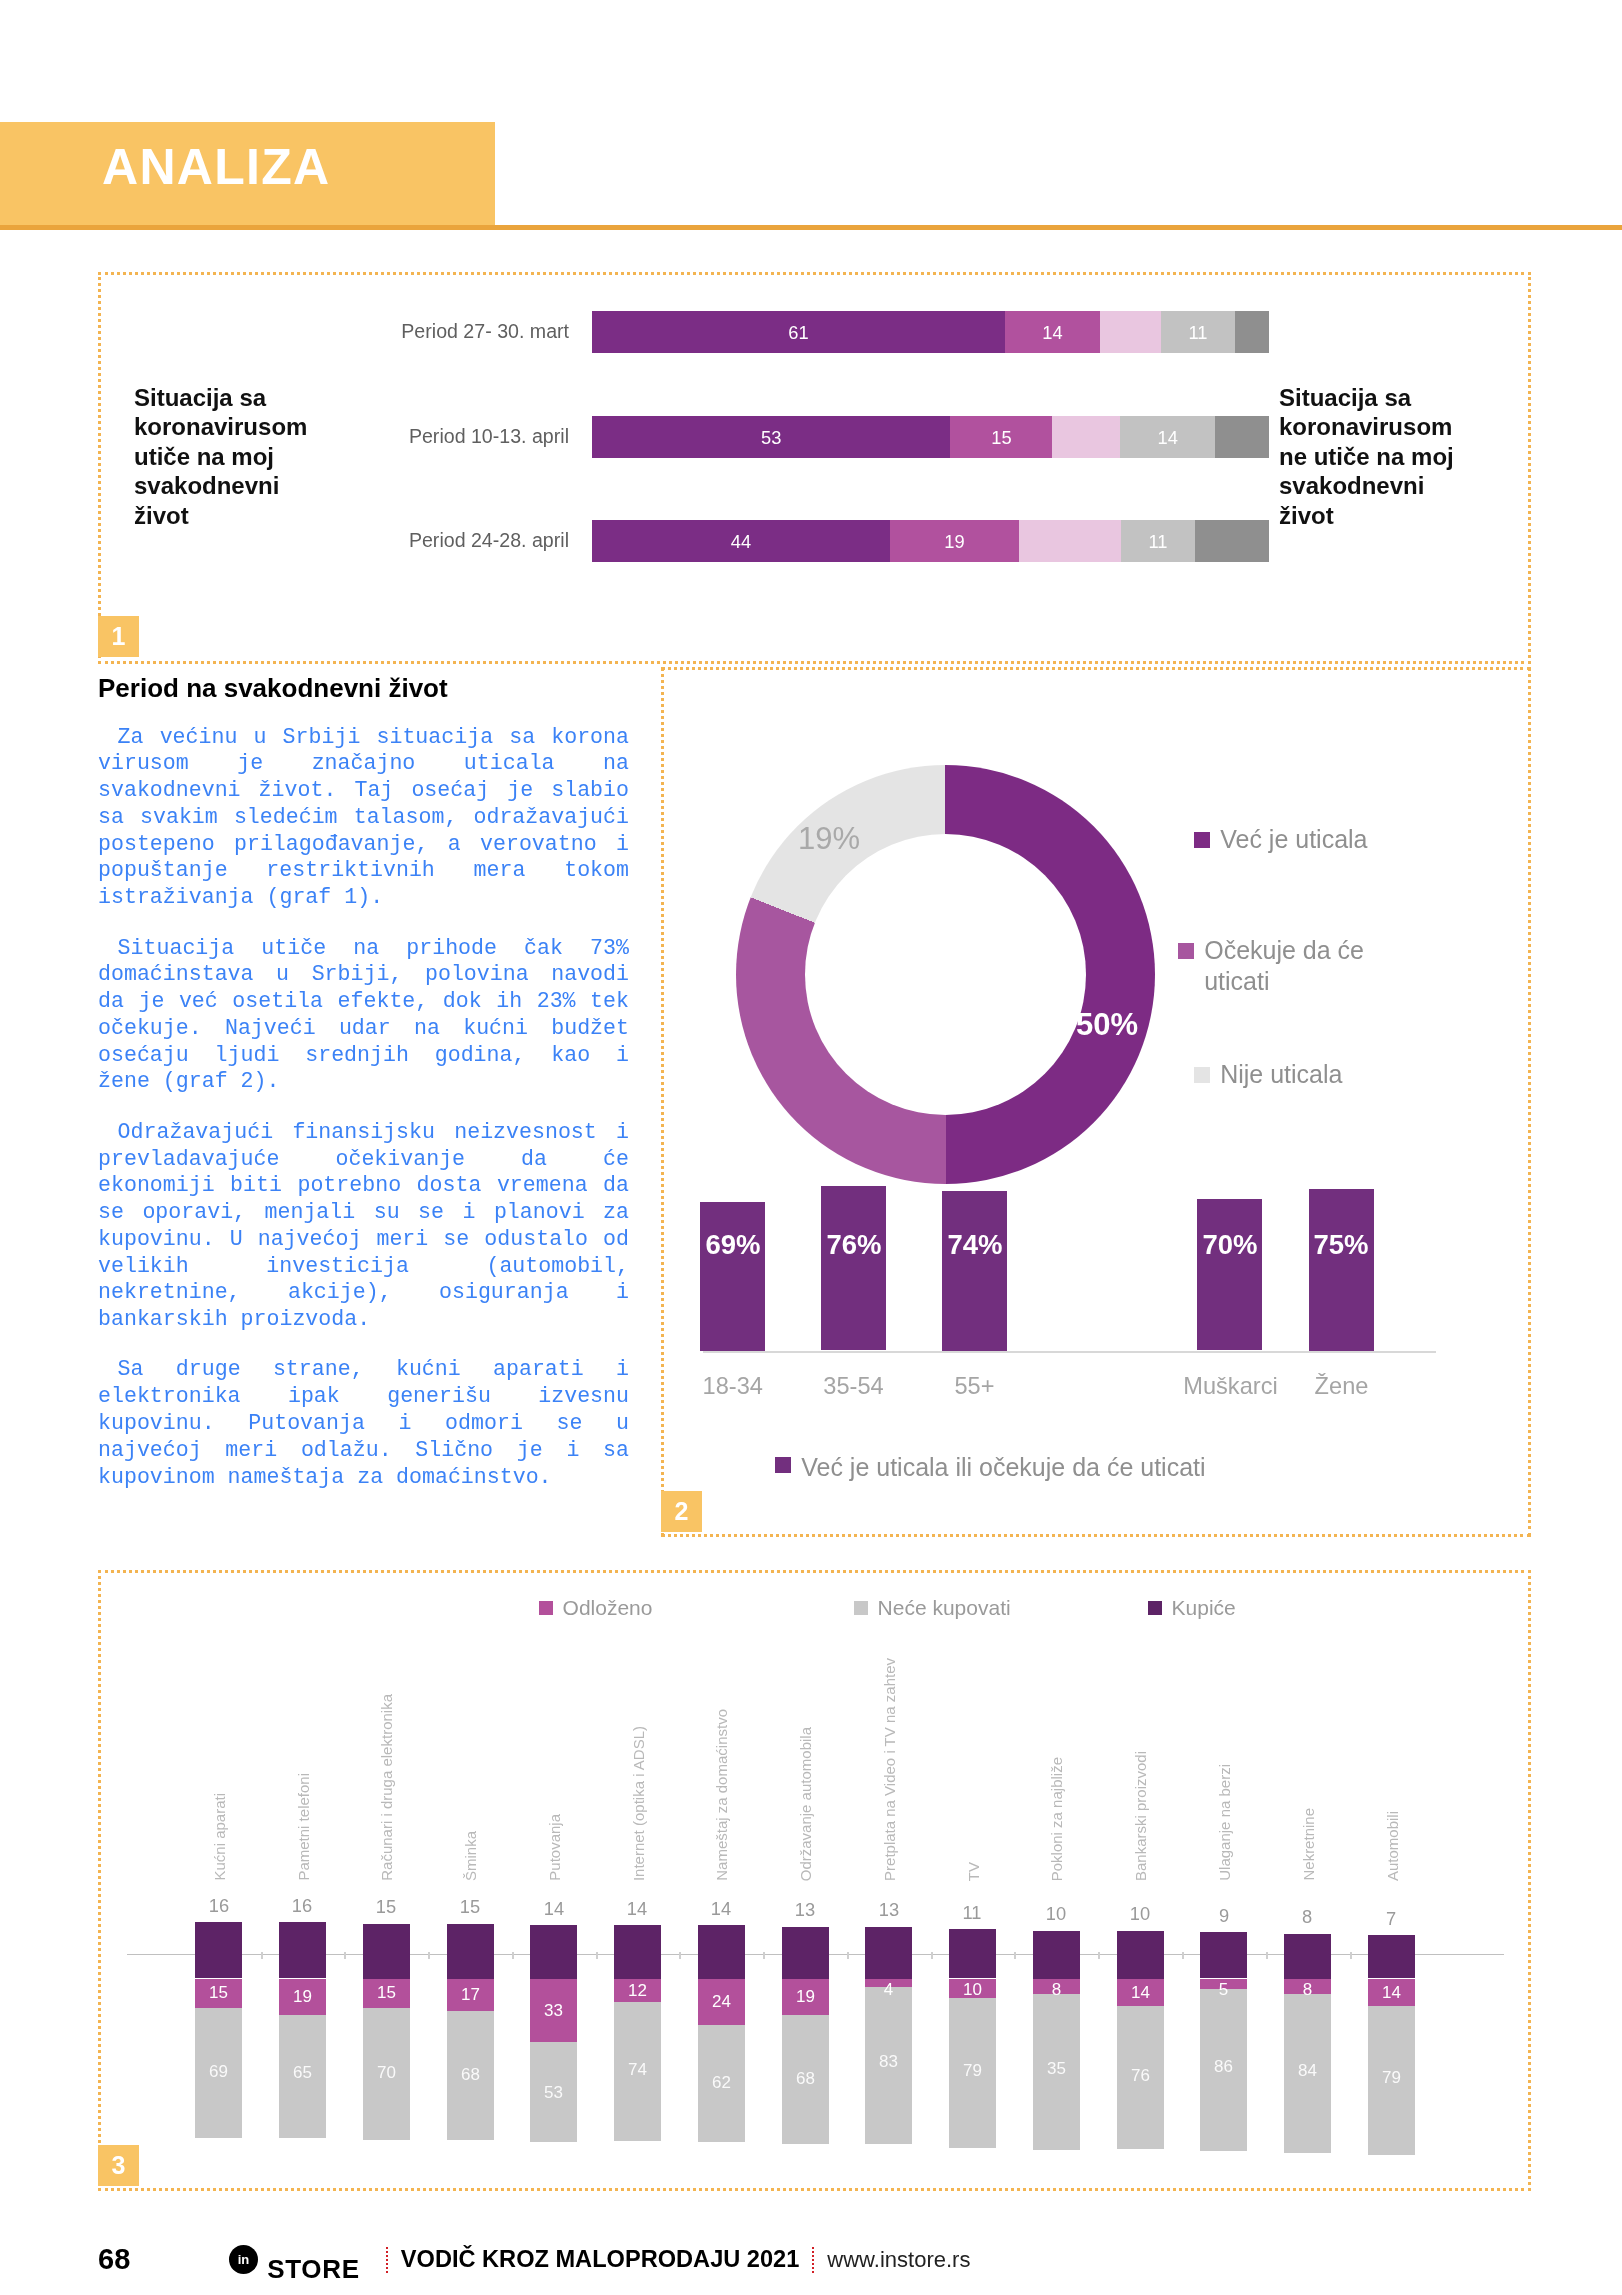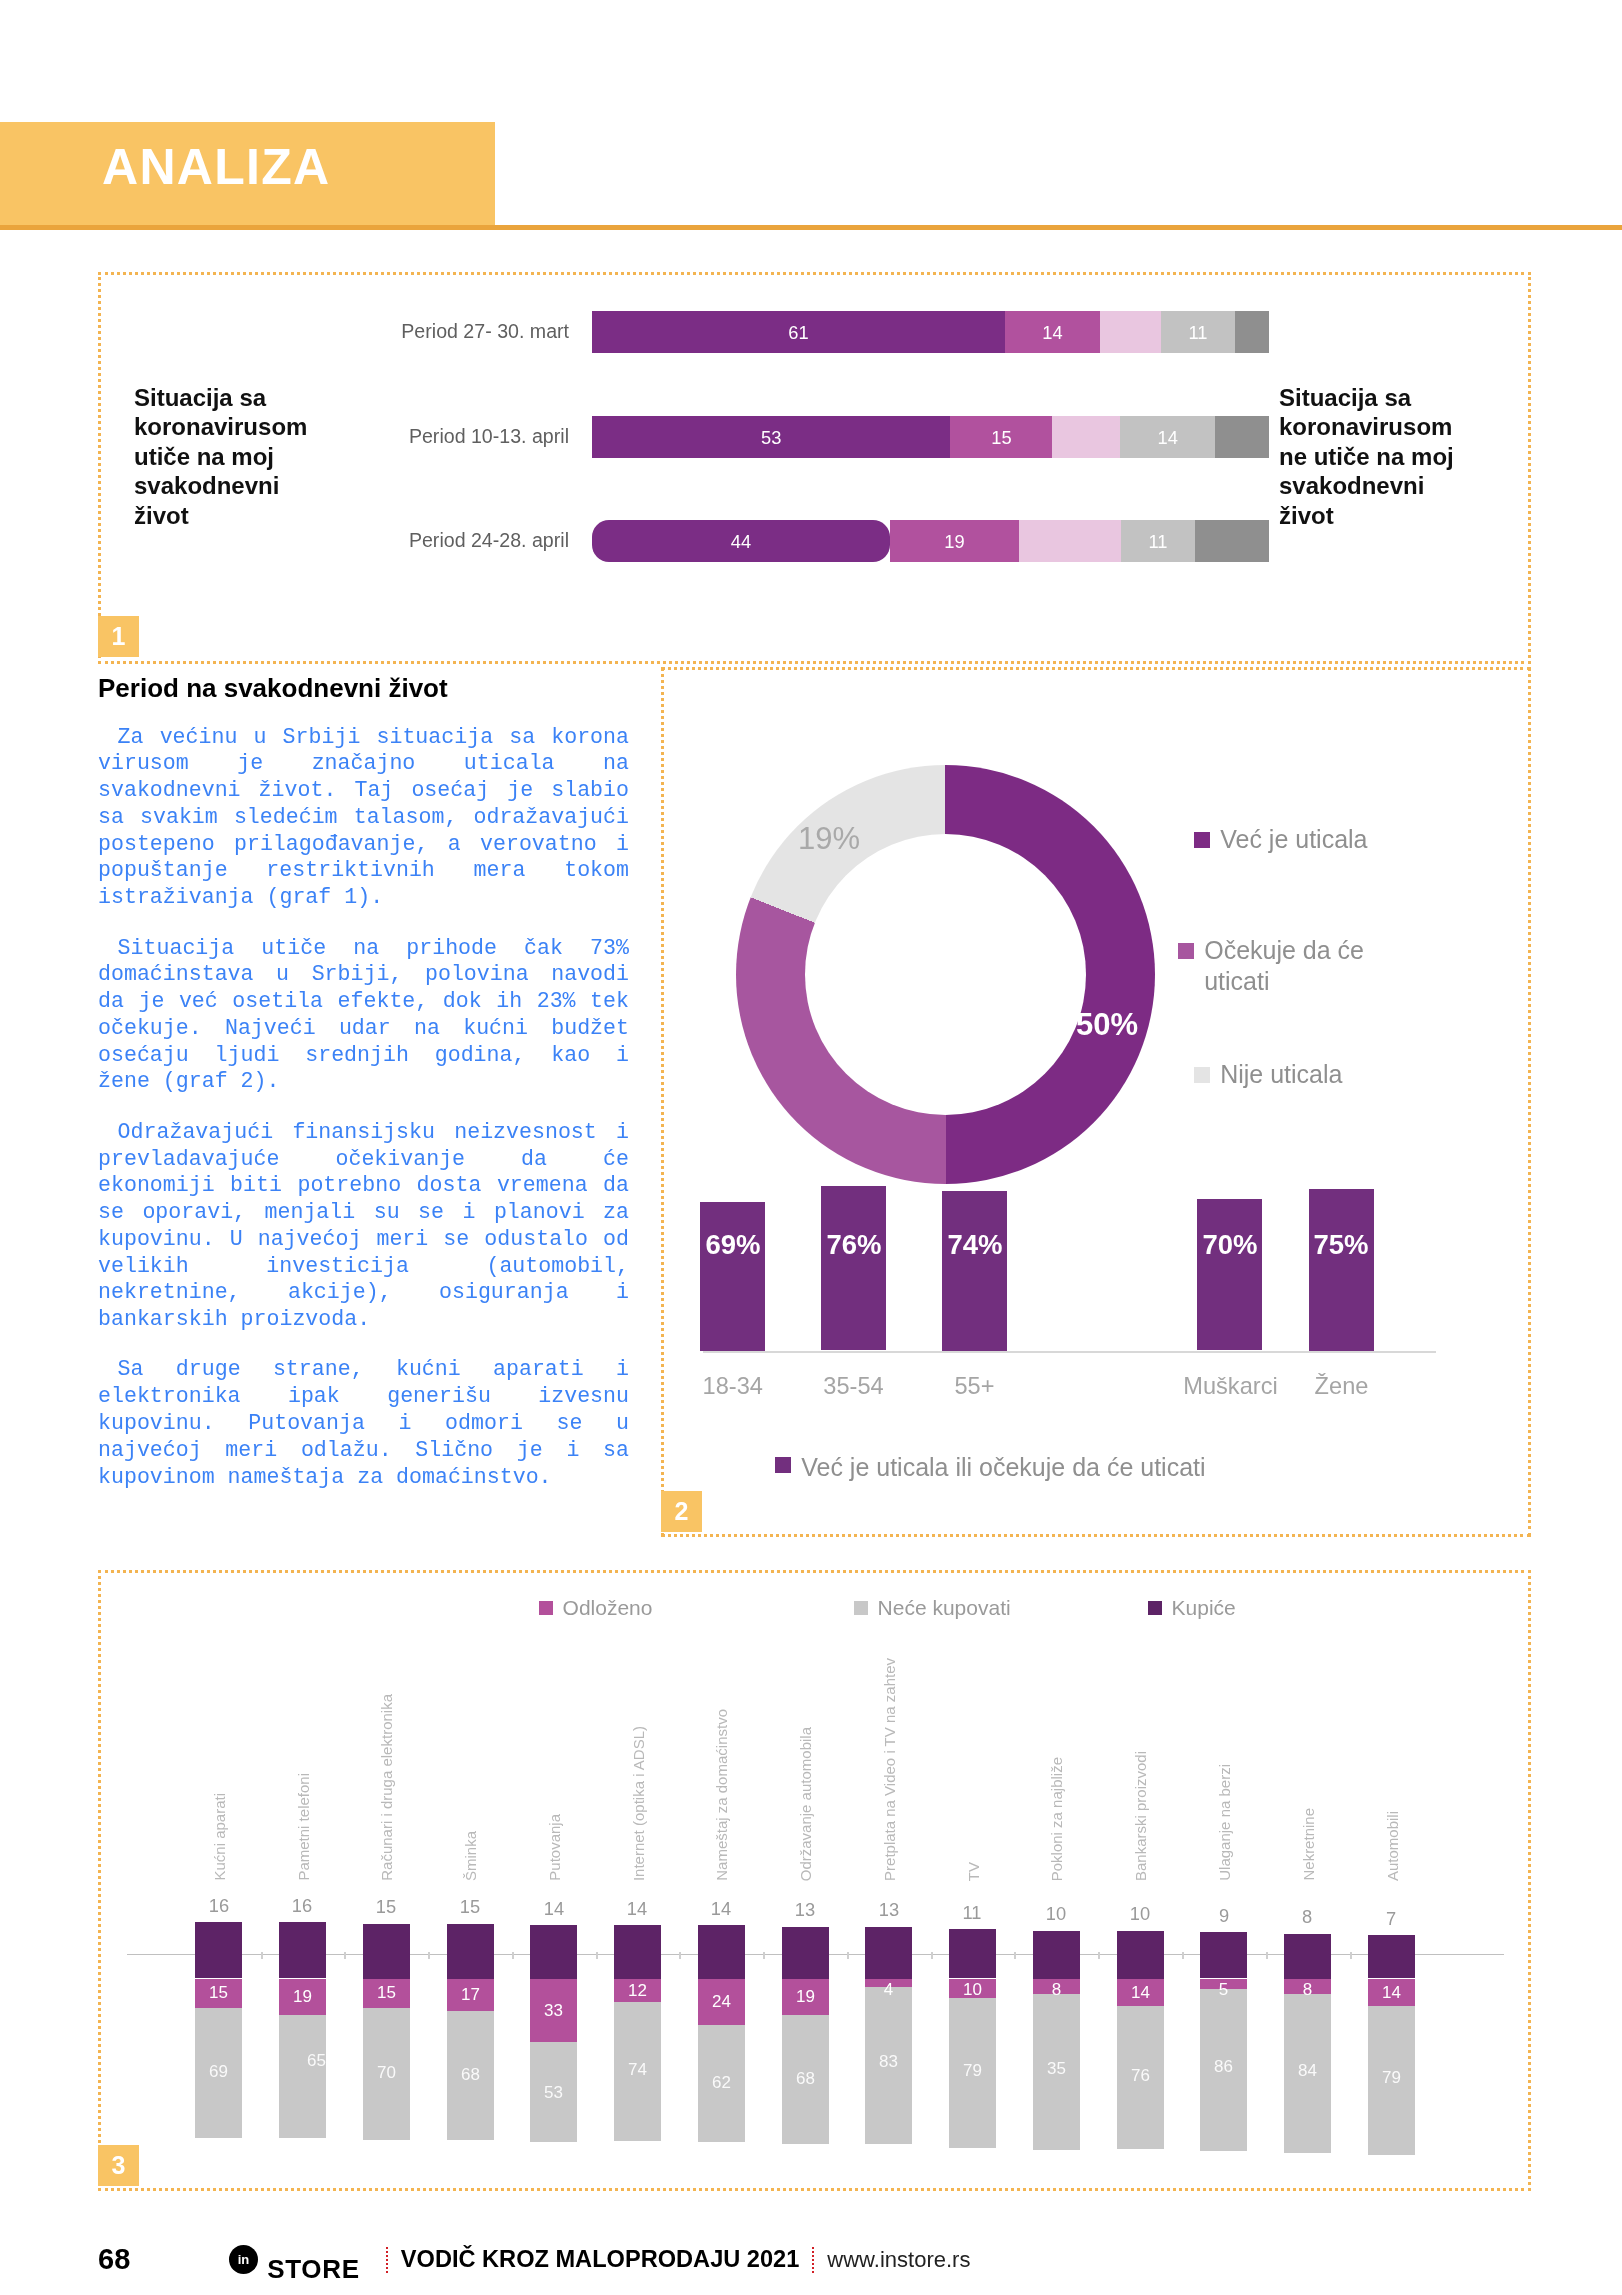--- a/index.html
+++ b/index.html
@@ -115,21 +115,21 @@
             <div class="c1-seg" style="width: 68px; background: rgb(233, 198, 224);"></div>
             <div class="c1-seg" style="width: 95px; background: rgb(194, 194, 194);">
               <span>14</span>
             </div>
             <div class="c1-seg" style="width: 54px; background: rgb(143, 143, 143);"></div>
           </div>
         </div>
         <div class="c1-row" style="top: 245px; width: 677px;">
           <div class="c1-period" style="right: 700px; left: auto;">Period 24-28. april</div>
           <div class="c1-bar" style="width: 677px;">
-            <div class="c1-seg" style="width: 298px; background: rgb(123, 45, 133); border-radius: 17px;">
+            <div class="c1-seg" style="width: 298px; background: rgb(123, 45, 133);">
               <span>44</span>
             </div>
             <div class="c1-seg" style="width: 129px; background: rgb(177, 81, 158);">
               <span>19</span>
             </div>
             <div class="c1-seg" style="width: 102px; background: rgb(233, 198, 224);"></div>
             <div class="c1-seg" style="width: 74px; background: rgb(194, 194, 194);">
               <span>11</span>
             </div>
             <div class="c1-seg" style="width: 74px; background: rgb(143, 143, 143);"></div>
@@ -227,21 +227,21 @@
         <div class="g3-tick" style="left: 160px; top: 379px;"></div>
         <div class="g3-catwrap" style="left: 160px; top: 46px; width: 84px; height: 262px;">
           <div class="g3-cat">Pametni telefoni</div>
         </div>
         <div class="g3-top-num" style="left: 175px; top: 322px; width: 52px;">16</div>
         <div class="g3-seg" style="left: 178px; top: 349px; width: 47px; height: 56px; background: rgb(93, 35, 102); z-index: 2;"></div>
         <div class="g3-seg" style="left: 178px; top: 406px; width: 47px; height: 36px; background: rgb(179, 80, 155); z-index: 2;">
           <div class="n" style="top: 8.2px;">19</div>
         </div>
         <div class="g3-seg" style="left: 178px; top: 442px; width: 47px; height: 123px; background: rgb(200, 200, 200); z-index: 1;">
-          <div class="n" style="top: 36px; color: rgba(255, 255, 255, 0.9); text-align: right;">65</div>
+          <div class="n" style="top: 48px; color: rgba(255, 255, 255, 0.9);">65</div>
         </div>
         <div class="g3-tick" style="left: 243px; top: 379px;"></div>
         <div class="g3-catwrap" style="left: 243px; top: 46px; width: 84px; height: 262px;">
           <div class="g3-cat">Računari i druga elektronika</div>
         </div>
         <div class="g3-top-num" style="left: 259px; top: 323px; width: 52px;">15</div>
         <div class="g3-seg" style="left: 262px; top: 351px; width: 47px; height: 55px; background: rgb(93, 35, 102); z-index: 2;"></div>
         <div class="g3-seg" style="left: 262px; top: 406px; width: 47px; height: 28.5px; background: rgb(179, 80, 155); z-index: 2;">
           <div class="n" style="top: 4.4px;">15</div>
         </div>

